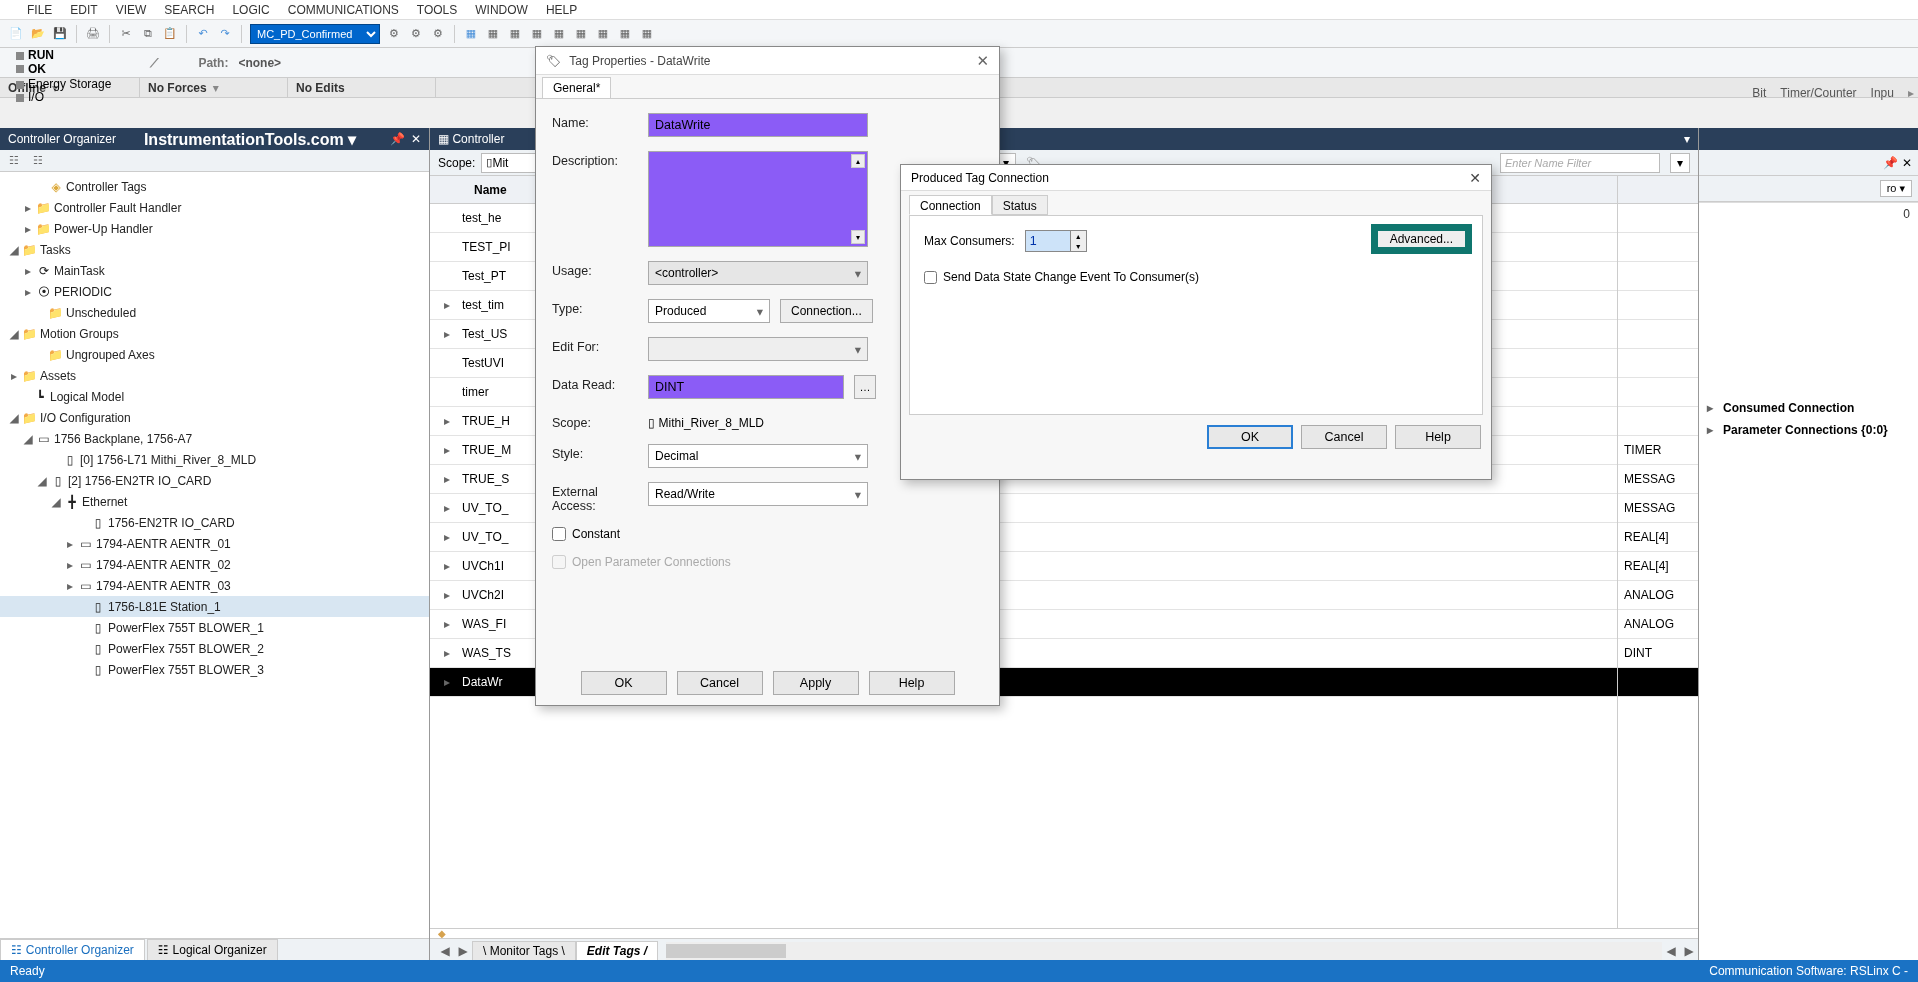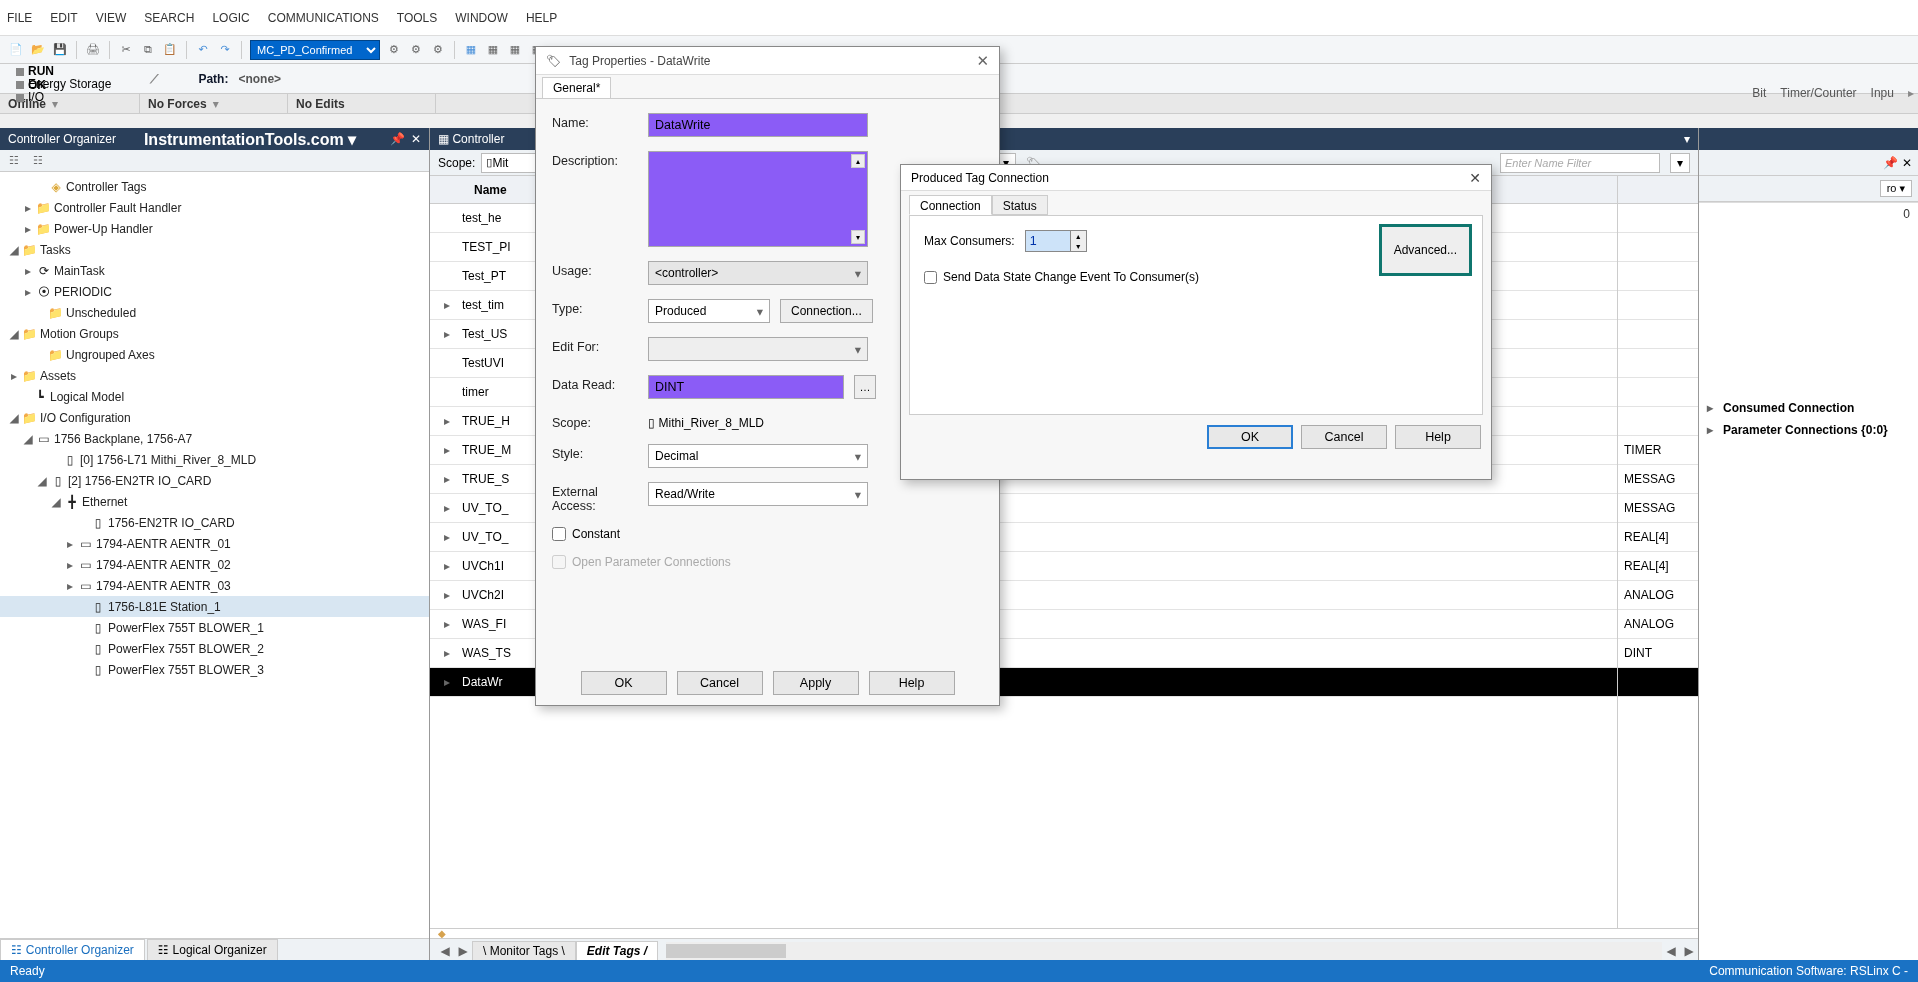--- a/index.html
+++ b/index.html
@@ -1,36 +1,36 @@
 <!DOCTYPE html>
 <html><head>
 <meta charset="utf-8">
 <style>
 * { box-sizing: border-box; margin: 0; padding: 0; font-family: "Segoe UI", Tahoma, sans-serif; font-size: 12px; }
 body { background: #f0f0f0; width: 1918px; height: 982px; position: relative; overflow: hidden; }
 
 
-.menubar { background: #fff; height: 36px; display: flex; gap: 18px; padding: 0 7px; align-items: center; border-bottom: 1px solid #ddd; }
+.menubar { background: #fff; height: 20px; display: flex; gap: 18px; padding: 0 27px; align-items: center; border-bottom: 1px solid #ddd; }
 .menubar span { color: #333; cursor: default; font-size: 12px; }
 
 
 .toolbar { background: #f4f6f8; height: 28px; display: flex; align-items: center; padding: 0 8px; gap: 6px; border-bottom: 1px solid #ccc; }
 .toolbar .sep { width: 1px; height: 18px; background: #ccc; margin: 0 2px; }
 .toolbar select { background: #0066cc; color: #fff; border: 1px solid #004488; height: 20px; font-size: 11px; padding: 0 2px; width: 130px; }
 
 
 .ico { width:16px; height:16px; display:inline-flex; align-items:center; justify-content:center; color:#666; font-size:11px; }
 
 
 .status-row { background: #f4f6f8; height: 30px; display: flex; align-items: center; border-bottom: 1px solid #ccc; font-weight: bold; }
 .status-left { width: 140px; font-size: 10px; padding-left: 16px; display:flex; flex-direction:column; gap:0; line-height:1.1; }
 .status-left div { display:flex; align-items:center; gap:4px;}
 .sq { width:8px; height:8px; background:#888; display:inline-block;}
 .status-mid { flex:1; display:flex; align-items:center; padding-left:10px; color:#555; }
-.status-mid .lbl { margin-right:10px; color:#0f172a;}
+.status-mid .lbl { margin-right:10px; color:#737373;}
 
 
 .state-bar { background:#e8e8e8; height:20px; display:flex; border-bottom:1px solid #ccc;}
 .state-cell { border-right:1px solid #ccc; padding:2px 8px; font-size:11px; font-weight:700; color:#333; display:flex; align-items:center; gap:6px;}
 .state-cell.first{ width:140px;}
 .state-cell.second{ width:148px;}
 .state-cell.third{ width:148px;}
 .state-cell .dd::after{content:" ▾"; color:#888; font-weight:400;}
 .state-right { flex:1; display:flex; justify-content:flex-end; gap:16px; padding-right:12px; align-items:center; color:#555;}
 
@@ -118,21 +118,21 @@
 .dlg2 .titlebar .x{ color:#444; font-size:14px;}
 .dlg2 .tabs{ height:24px; display:flex; padding:4px 0 0 8px;}
 .dlg2 .tabs .tab{ padding:3px 10px; border:1px solid #ccc; background:#eee; font-size:12px;}
 .dlg2 .tabs .tab.active{ background:#fff; border-bottom:1px solid #fff;}
 .dlg2 .pane{ border:1px solid #ccc; margin:0 8px; background:#fff; height:200px; padding:14px; position:relative;}
 .dlg2 .pane .row1{ display:flex; align-items:center; gap:10px;}
 .dlg2 .pane .spin{ display:flex; border:1px solid #888;}
 .dlg2 .pane .spin input{ width:44px; border:none; padding:0 4px; font-size:12.5px; color:#0033aa; background:#cde3f9; height:20px;}
 .dlg2 .pane .spin .ar{ width:16px; display:flex; flex-direction:column;}
 .dlg2 .pane .spin .ar span{ flex:1; border-left:1px solid #888; display:flex; align-items:center; justify-content:center; font-size:7px; background:#eee;}
-.dlg2 .pane .adv{ position:absolute; right:10px; top:8px; border:3px solid #0f766e; background:#eee; padding:16px 12px; font-size:12px;}
+.dlg2 .pane .adv{ position:absolute; right:10px; top:8px; border:7px solid #0f766e; background:#eee; padding:1px 12px; font-size:12px;}
 .dlg2 .pane .chk{ margin-top:18px; display:flex; align-items:center; gap:6px; font-size:13px;}
 .dlg2 .btnrow{ display:flex; justify-content:flex-end; gap:8px; padding:10px 10px 0 0;}
 .dlg2 .btnrow .dbtn.primary{ border:2px solid #2a7fd4;}
 
 .mini-up{ position:absolute; right:2px; top:2px; width:14px; height:14px; background:#eee; border:1px solid #ccc; display:flex; align-items:center; justify-content:center; font-size:8px;}
 .mini-dn{ position:absolute; right:2px; bottom:2px; width:14px; height:14px; background:#eee; border:1px solid #ccc; display:flex; align-items:center; justify-content:center; font-size:8px;}
 
 .ribbon-right{ position:absolute; right:4px; top:86px; display:flex; gap:14px; color:#555; font-size:12px; align-items:center;}
 .ribbon-right .ar{ color:#888;}
 </style>

